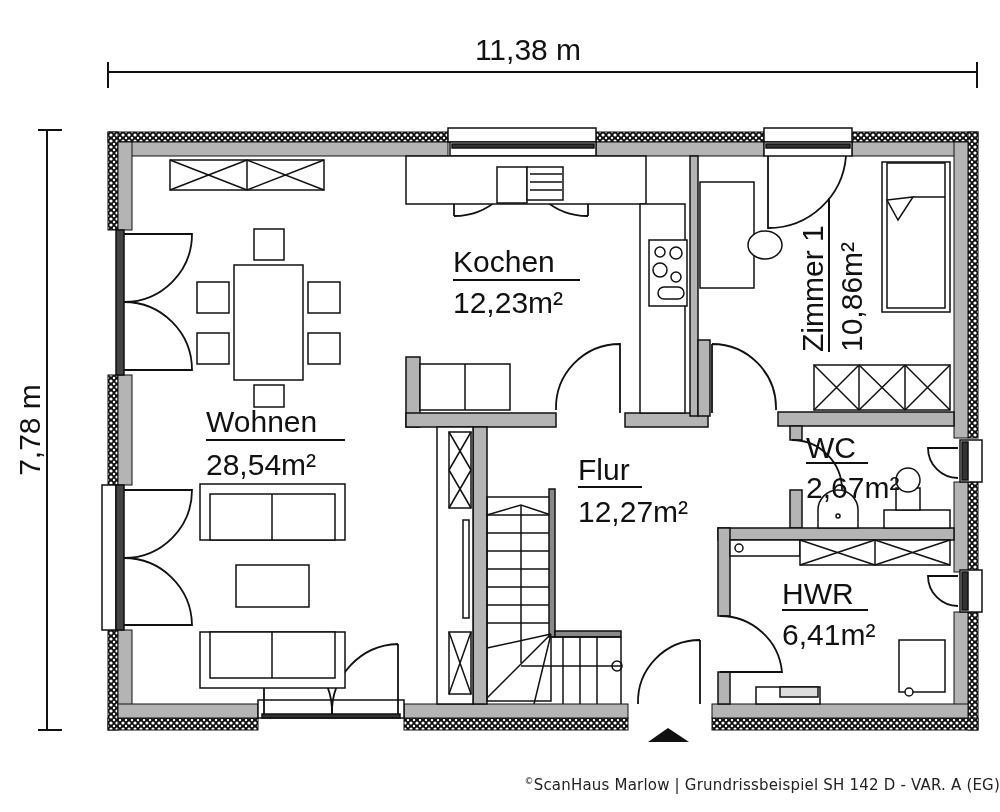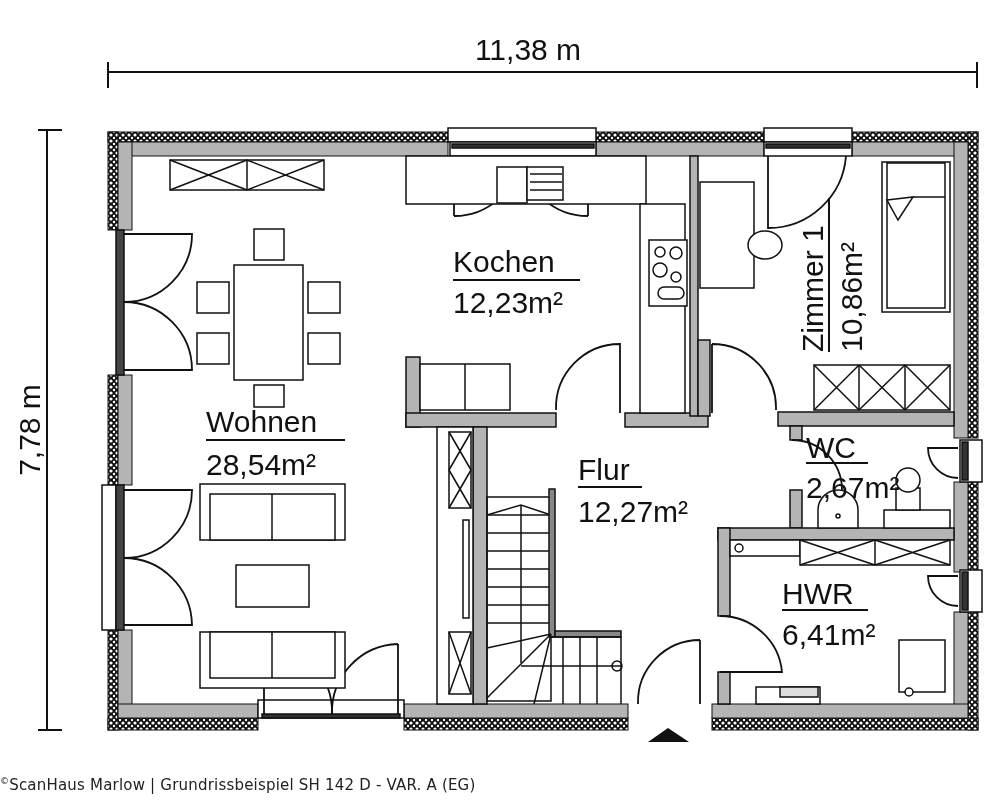--- a/index.html
+++ b/index.html
@@ -1,20 +1,20 @@
 <!DOCTYPE html>
 <html><head>
 <meta charset="utf-8">
 <style>
   html,body{margin:0;padding:0;background:#ffffff;}
   body{width:1000px;height:812px;position:relative;overflow:hidden;font-family:"Liberation Sans",sans-serif;}
   #plan{position:absolute;left:0;top:0;width:1000px;height:812px;}
   .lbl{font-family:"Liberation Sans",sans-serif;fill:#111;}
   .dim{font-family:"Liberation Sans",sans-serif;font-size:30px;fill:#111;}
-  .caption{position:absolute;left:0;top:776px;width:1000px;text-align:left;font-family:"DejaVu Sans",sans-serif;font-size:15px;color:#222;letter-spacing:0.2px;}
+  .caption{position:absolute;left:0;top:776px;width:1000px;text-align:right;font-family:"DejaVu Sans",sans-serif;font-size:15px;color:#222;letter-spacing:0.2px;}
   .caption sup{font-size:9px;}
 </style>
 </head>
 <body>
 
 <svg id="plan" viewBox="0 0 1000 812" xmlns="http://www.w3.org/2000/svg">
   <defs>
     <pattern id="insul" width="6" height="6" patternUnits="userSpaceOnUse">
       <rect width="6" height="6" fill="#111"></rect>
       <circle cx="3" cy="3" r="1.6" fill="#fff"></circle>

